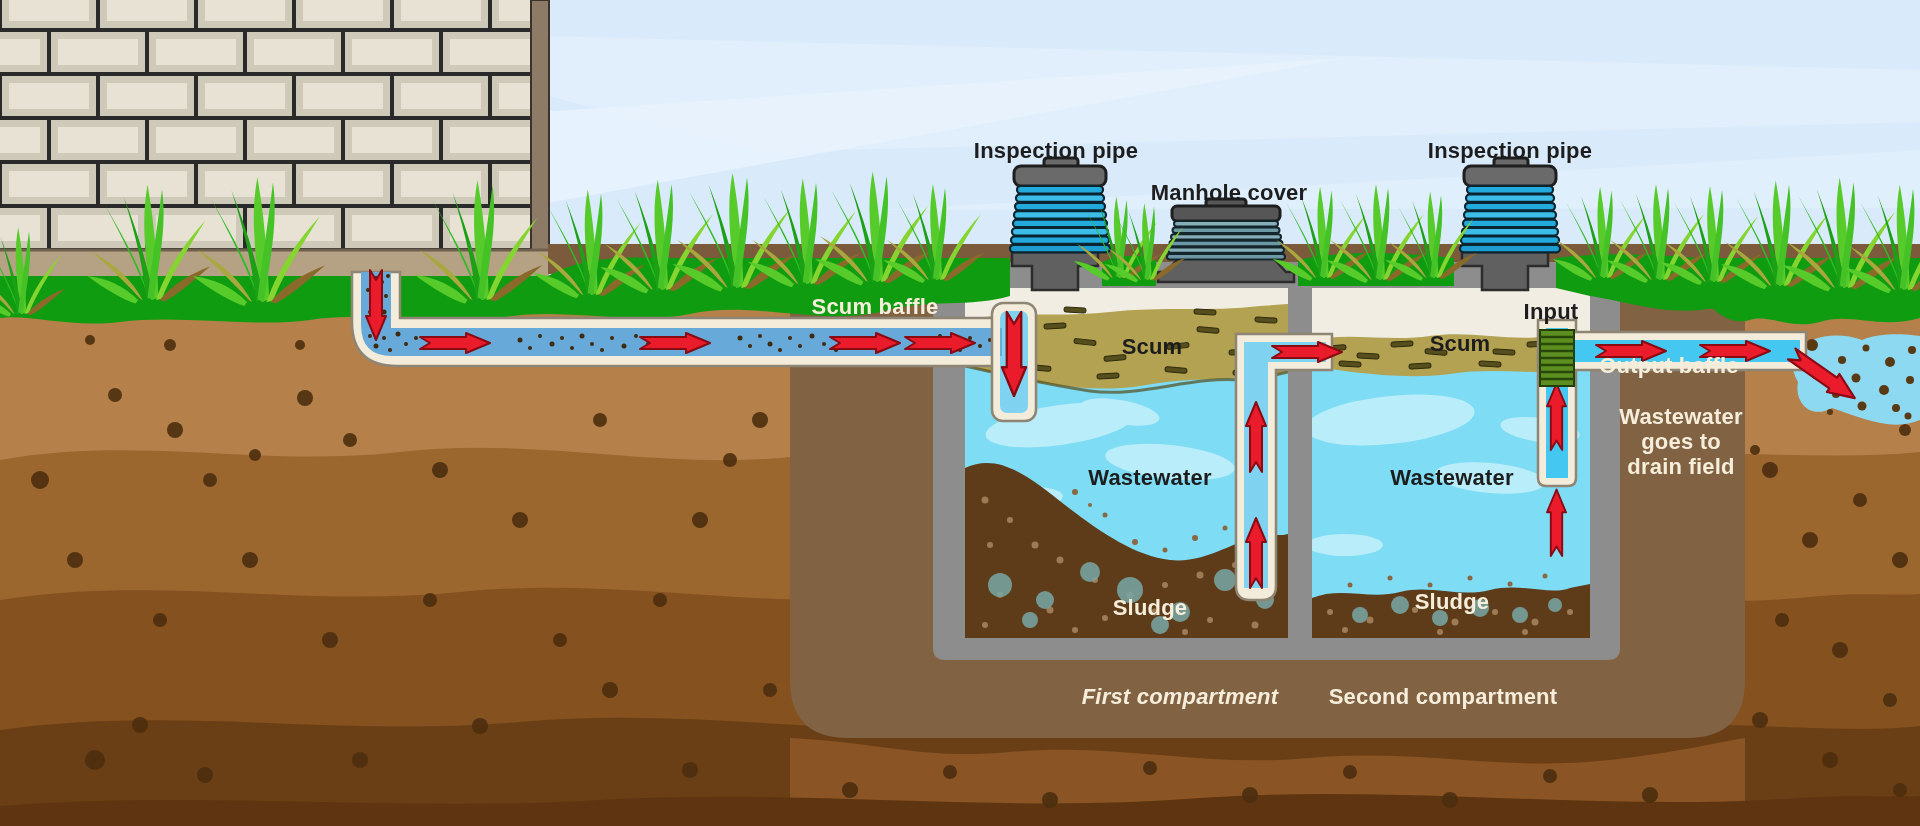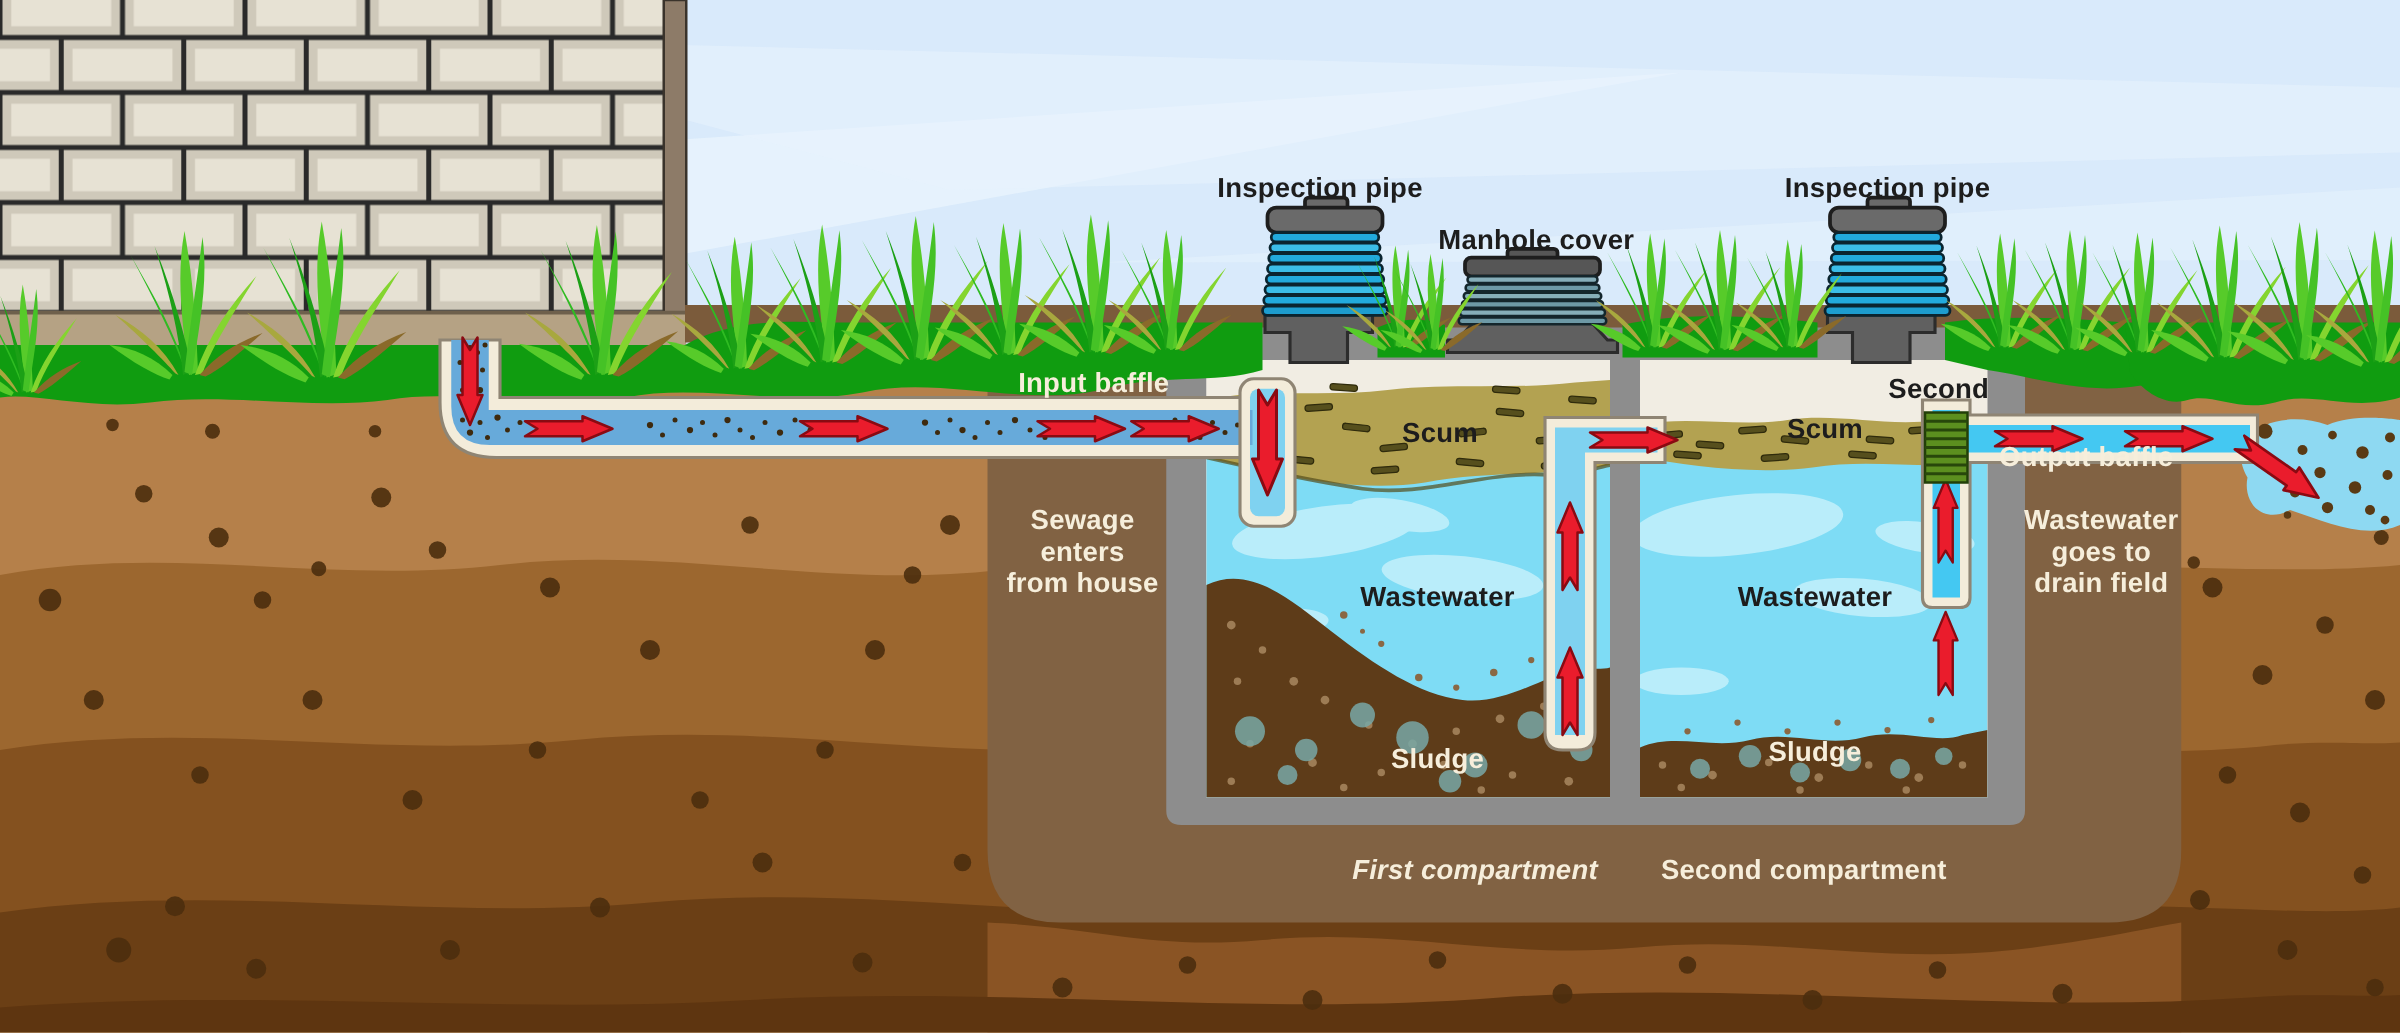--- a/index.html
+++ b/index.html
@@ -458,30 +458,27 @@
     <use href="#tuft" transform="translate(1712,282) scale(1.0)"></use>
     <use href="#tuft" transform="translate(1778,286) scale(1.1)"></use>
     <use href="#tuft" transform="translate(1842,288) scale(1.15)"></use>
     <use href="#tuft" transform="translate(1902,290) scale(1.1)"></use>
   </g>
 </svg>
 
   <div class="lbl dark" style="left:1056px;top:150px;">Inspection pipe</div>
   <div class="lbl dark" style="left:1229px;top:192px;text-align:right;">Manhole cover</div>
   <div class="lbl dark" style="left:1510px;top:150px;">Inspection pipe</div>
-  <div class="lbl light" style="left:875px;top:306px;">Input baffle</div>
-  <div class="lbl dark" style="left:1551px;top:311px;">Second</div>
+  <div class="lbl light" style="left:875px;top:306px;">Scum baffle</div>
+  <div class="lbl dark" style="left:1551px;top:311px;">Input</div>
   <div class="lbl light" style="left:1669px;top:327px;margin-top:38px;">Output baffle</div>
   <div class="lbl dark" style="left:1152px;top:346px;">Scum</div>
   <div class="lbl dark" style="left:1460px;top:343px;">Scum</div>
   <div class="lbl dark" style="left:1150px;top:477px;">Wastewater</div>
   <div class="lbl dark" style="left:1452px;top:477px;">Wastewater</div>
   <div class="lbl light" style="left:1150px;top:607px;">Sludge</div>
   <div class="lbl light" style="left:1452px;top:601px;">Sludge</div>
-  <div class="lbl light" style="left:866px;top:441px;">Sewage
-enters
-from house</div>
   <div class="lbl light" style="left:1681px;top:441px;">Wastewater
 goes to
 drain field</div>
   <div class="lbl light" style="left:1180px;top:696px;font-style:italic;">First compartment</div>
   <div class="lbl light" style="left:1443px;top:696px;">Second compartment</div>
 </div>
 
 </body></html>

